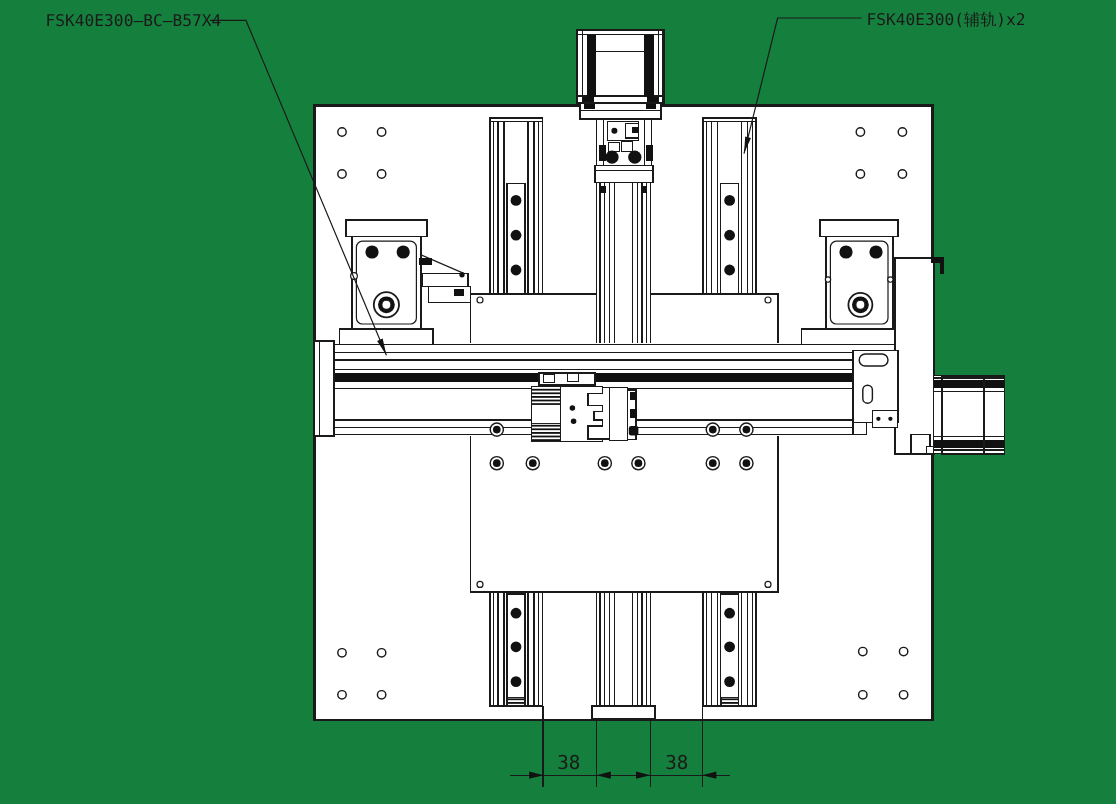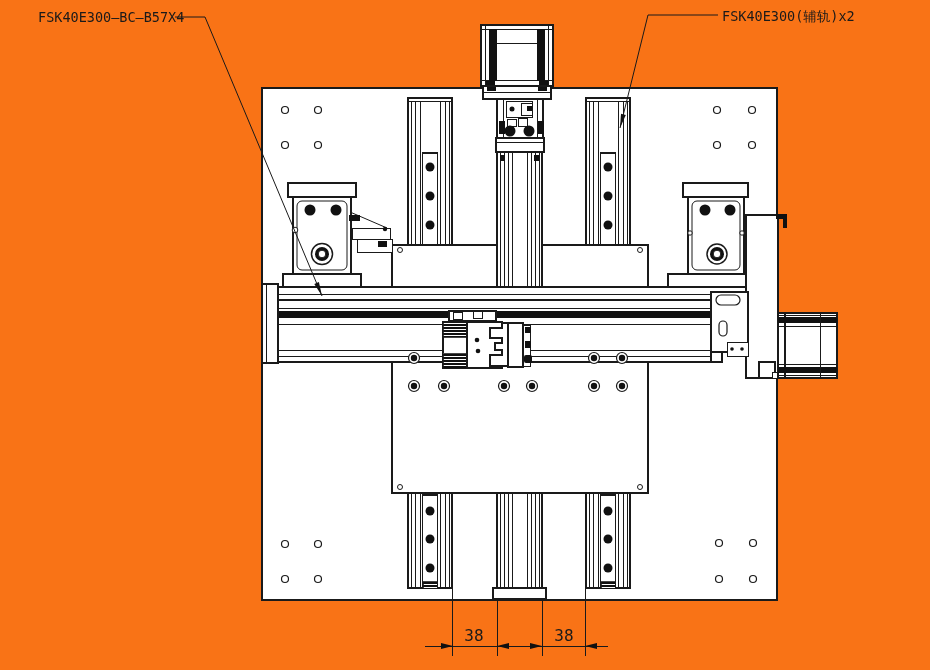--- a/index.html
+++ b/index.html
@@ -1,16 +1,16 @@
 <!DOCTYPE html>
 <html><head>
 <meta charset="utf-8">
 <style>
   html,body{margin:0;padding:0;background:#fff;}
-  .stage-wrap{position:relative;width:930px;height:670px;background:#f97316;overflow:hidden;
+  .stage-wrap{position:relative;width:930px;height:670px;background:#15803d;overflow:hidden;
     font-family:"DejaVu Sans Mono", monospace;text-align:center;}
   svg{display:block;shape-rendering:crispEdges;}
   .smooth{shape-rendering:auto;}
   text{font-family:"DejaVu Sans Mono", monospace;fill:#1a1a1a;}
   .lbl{font-size:13.5px;letter-spacing:0;}
   .dim{font-size:16px;}
   .ln{stroke:#1a1a1a;fill:none;}
   .w1{stroke-width:1;} .w12{stroke-width:1.2;} .w15{stroke-width:1.5;} .w2{stroke-width:2;}
   .wfill{fill:#ffffff;stroke:#1a1a1a;}
   .dk{fill:#111111;stroke:none;}

